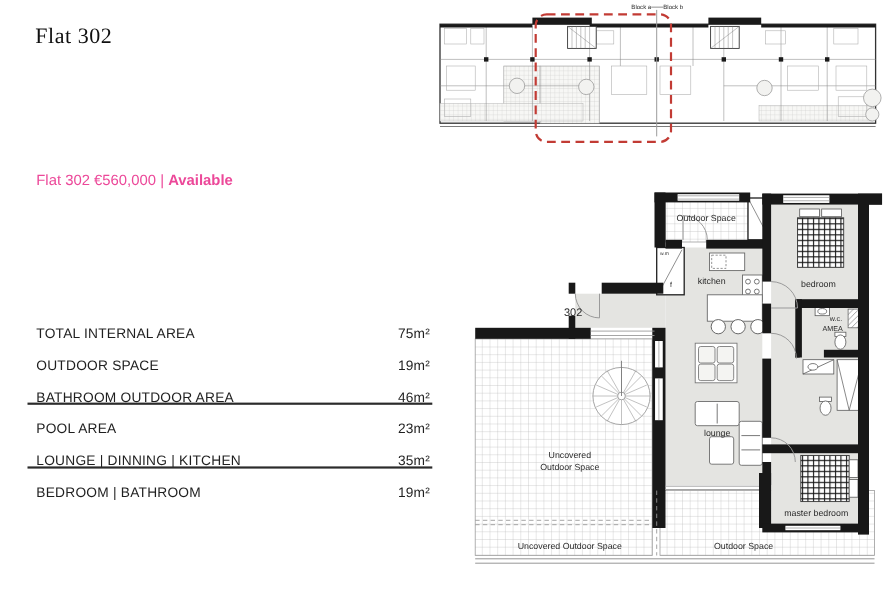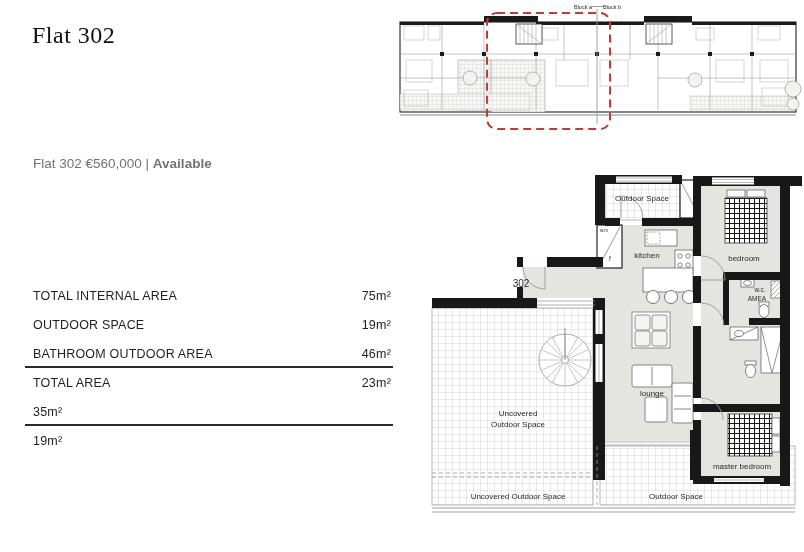--- a/index.html
+++ b/index.html
@@ -1,23 +1,23 @@
 <!DOCTYPE html>
 <html><head>
 <meta charset="utf-8">
 <style>
   html,body{margin:0;padding:0;background:#ffffff;}
   .page{position:relative;width:804px;height:552px;background:#fff;overflow:hidden;
         font-family:"Liberation Sans",sans-serif;color:#1b1b1b;}
   .title{position:absolute;left:32px;top:22px;font-family:"Liberation Serif",serif;
-         font-size:24px;font-weight:400;color:#101010;letter-spacing:.5px;}
-  .price{position:absolute;left:33px;top:156px;font-size:13.5px;color:#737373;}
+         font-size:20px;font-weight:400;color:#101010;letter-spacing:.5px;}
+  .price{position:absolute;left:33px;top:156px;font-size:13.5px;color:#ec4899;}
   .price .status{font-weight:700;}
   .specs{position:absolute;left:25px;top:281px;width:368px;}
-  .spec-row{height:29px;display:flex;align-items:center;justify-content:space-between;
+  .spec-row{height:29px;display:flex;align-items:flex-end;justify-content:space-between;
             padding:0 2px 0 8px;font-size:12.5px;letter-spacing:.2px;color:#1f1f1f;}
   .spec-divider{position:absolute;left:0;width:100%;height:2px;background:#2b2b2b;}
   .spec-divider.d1{top:85px;}
   .spec-divider.d2{top:143px;}
   .overview-svg{position:absolute;left:396px;top:0px;}
   .plan-svg{position:absolute;left:424px;top:168px;}
   svg text{font-family:"Liberation Sans",sans-serif;fill:#2a2a2a;}
 </style>
 </head>
 <body>
@@ -37,27 +37,29 @@
     </div>
     <div class="spec-row">
       <span>OUTDOOR SPACE</span>
       <span>19m²</span>
     </div>
     <div class="spec-row">
       <span>BATHROOM OUTDOOR AREA</span>
       <span>46m²</span>
     </div>
     <div class="spec-row">
-      <span>TOTAL AREA</span>
+      <span>POOL AREA</span>
       <span>23m²</span>
     </div>
     <div class="spec-row">
+      <span>LOUNGE | DINNING | KITCHEN</span>
       <span>35m²</span>
     </div>
     <div class="spec-row">
+      <span>BEDROOM | BATHROOM</span>
       <span>19m²</span>
     </div>
     <div class="spec-divider d1"></div>
     <div class="spec-divider d2"></div>
   </div>
 
   <svg class="overview-svg" width="408" height="140" viewBox="0 0 408 140">
     <defs>
       <pattern id="ovTile" width="4" height="4" patternUnits="userSpaceOnUse">
         <rect width="4" height="4" fill="#f7f7f5"></rect>

